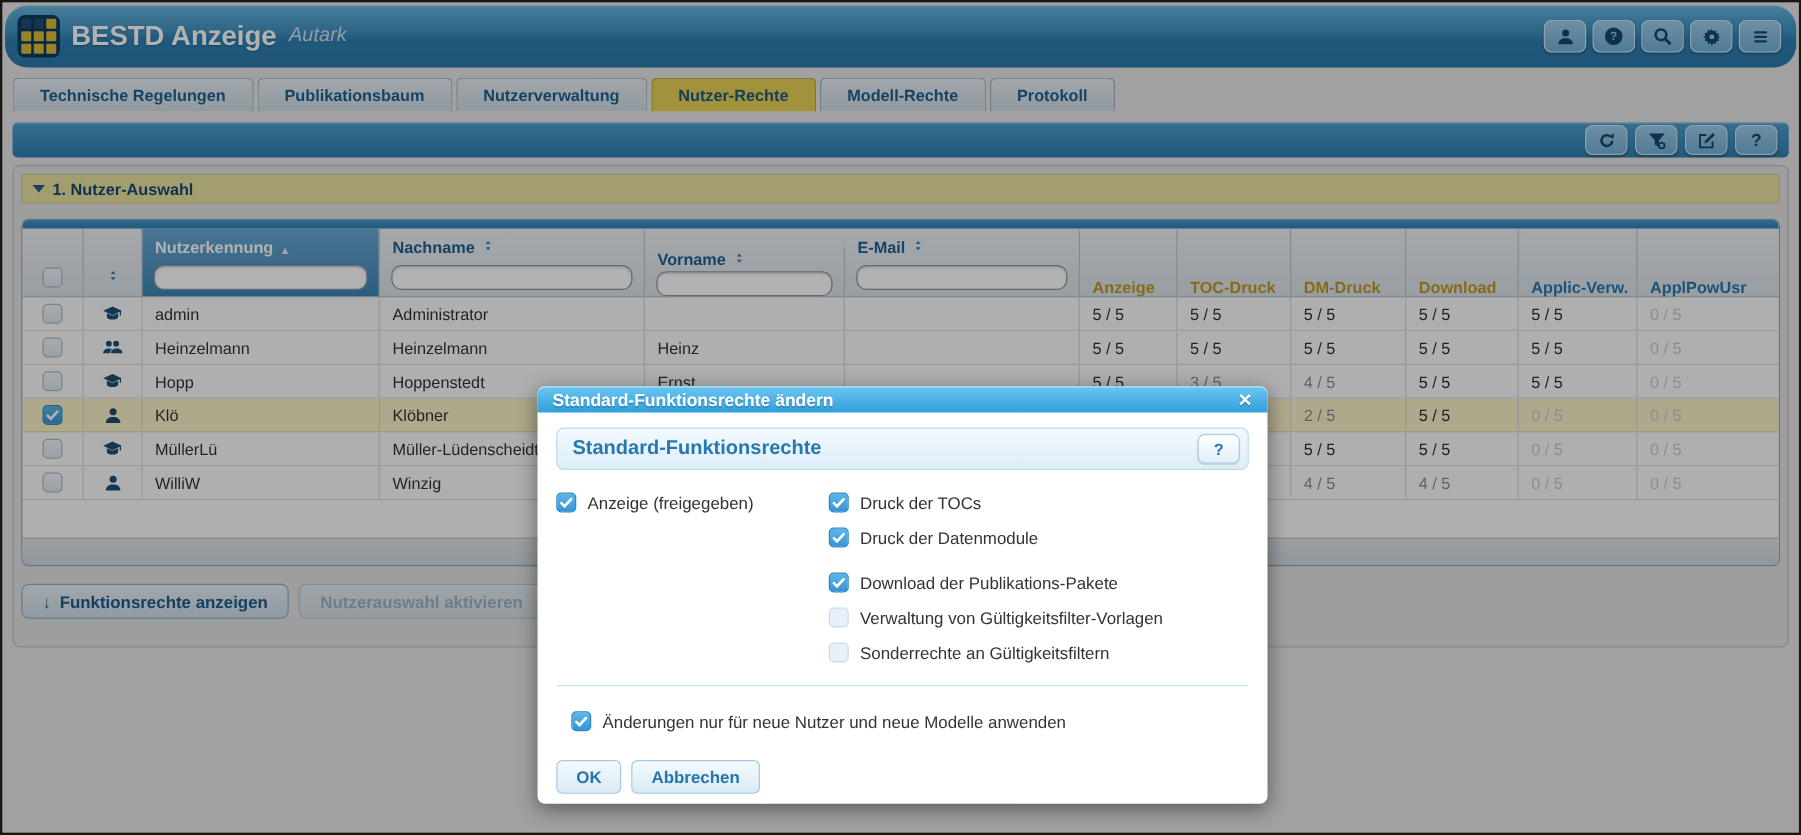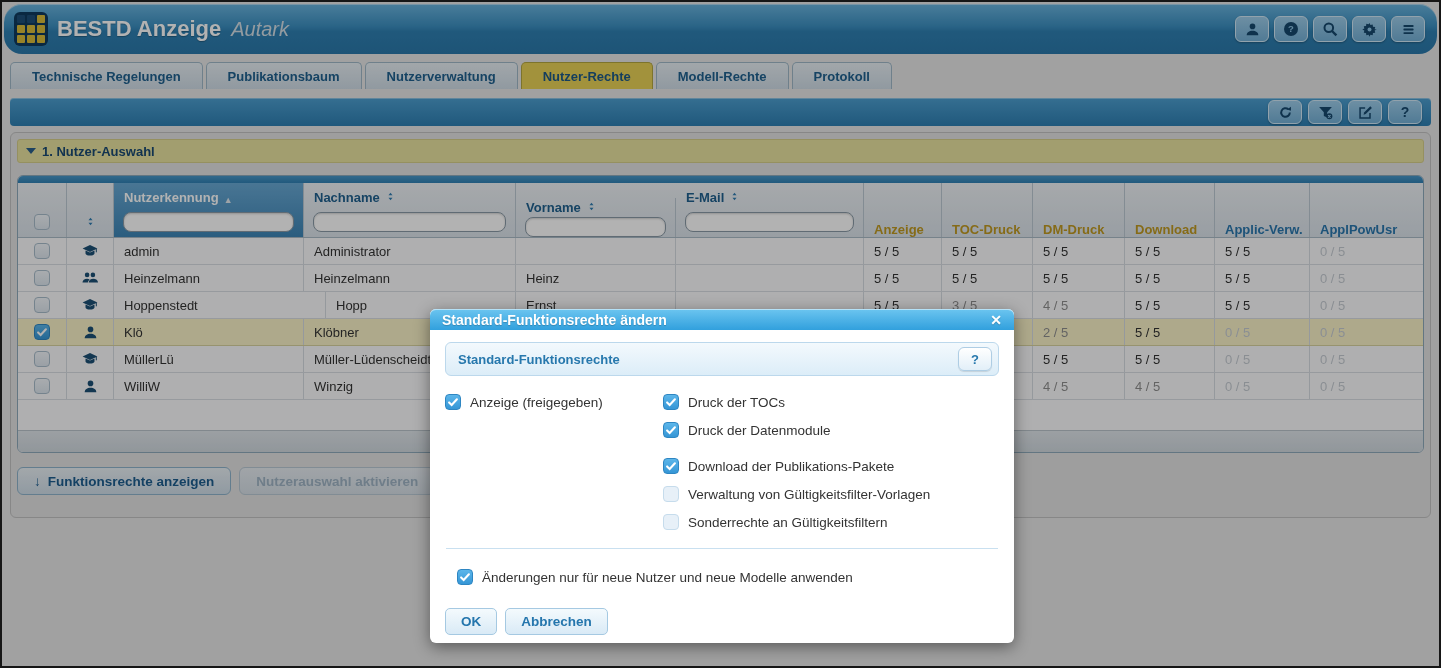--- a/index.html
+++ b/index.html
@@ -9,21 +9,21 @@
 
   
   .app-header { position:absolute; left:2px; top:2px; right:2px; height:50px;
     background:linear-gradient(to bottom,#6ab4de 0%,#3c8fc0 45%,#2f80b2 55%,#2a78aa 100%);
     box-shadow:inset 0 1px 0 rgba(255,255,255,.45); display:flex; align-items:center;border-radius:18px; }
   .logo { width:34px; height:34px; margin-left:10px; border-radius:6px; background:#0f3a5e;
     display:grid; grid-template-columns:repeat(3,1fr); grid-template-rows:repeat(3,1fr); gap:2px; padding:3px; }
   .logo span { background:#d8bc3a; border-radius:1px; }
   .logo span.dark { background:#1d4e77; }
   .app-title { color:#fff; font-size:22px; font-weight:bold; margin-left:9px; text-shadow:0 1px 1px rgba(0,0,0,.25); }
-  .app-subtitle { color:#d4dfe6; font-size:20px; font-style:italic; margin-left:10px; }
+  .app-subtitle { color:#d4dfe6; font-size:16px; font-style:italic; margin-left:10px; }
   .hdr-buttons { position:absolute; right:12px; top:12px; display:flex; gap:5px; }
   .icon-btn { width:34px; height:26px; border-radius:6px; border:1px solid #d2e9f6;
     background:linear-gradient(to bottom,#9dcdea,#74b0d6); color:#16486e;
     display:flex; align-items:center; justify-content:center; box-shadow:0 1px 2px rgba(0,0,0,.25); }
   .icon-btn svg { display:block; }
 
   
   .tabs { position:absolute; left:8px; top:60px; right:8px; display:flex; gap:3px; }
   .tab { height:27px; padding:0 21px; display:flex; align-items:center; border-radius:5px 5px 0 0;
     border:1px solid #9fb8c8; border-bottom:none; background:linear-gradient(to bottom,#e8eff4,#cfdce6);
@@ -89,21 +89,21 @@
   .overlay { position:absolute; inset:0; background:rgba(0,0,0,.30); z-index:50; }
   .dialog { position:absolute; left:428px; top:307px; width:584px; height:334px; z-index:100;
     background:#fff; border-radius:6px; box-shadow:0 4px 16px rgba(0,0,0,.45); }
   .dlg-title { height:21px; border-radius:6px 6px 0 0; background:linear-gradient(to bottom,#6cc5f0,#31a0dd);
     display:flex; align-items:center; padding:0 12px; color:#fff; font-weight:bold; font-size:14px;
     text-shadow:0 1px 1px rgba(0,0,0,.2); box-shadow:inset 0 1px 0 rgba(255,255,255,.5); }
   .dlg-close { margin-left:auto; color:#fff; font-weight:bold; font-size:14px; line-height:1; }
   .dlg-body { padding:12px 15px 0 15px; }
   .dlg-panelhead { height:34px; border:1px solid #bcd8ec; border-radius:6px;
     background:linear-gradient(to bottom,#f3f9fd,#dcedf8); display:flex; align-items:center; padding:0 6px 0 12px; }
-  .dlg-panelhead .ptitle { color:#2778ad; font-weight:bold; font-size:13px; }
+  .dlg-panelhead .ptitle { color:#2778ad; font-weight:bold; font-size:16px; }
   .help-btn { margin-left:auto; width:34px; height:24px; border-radius:6px; border:1px solid #aecde4;
     background:linear-gradient(to bottom,#ffffff,#e2eff8); color:#2778ad; font-weight:bold; font-size:13px;
     display:flex; align-items:center; justify-content:center; box-shadow:0 1px 1px rgba(0,0,0,.12); }
   .cb-area { display:flex; margin-top:12px; }
   .cb-col-left { width:218px; }
   .cb-col-right { flex:1; }
   .cb-row { height:28px; display:flex; align-items:center; gap:9px; font-size:13.5px; color:#333; }
   .cb-group + .cb-group { margin-top:8px; }
   .dlg-divider { margin:12px 1px 0 1px; border-top:1px solid #c9e0f0; }
   .dlg-footer-cb { margin:14px 0 0 12px; }
@@ -376,22 +376,22 @@
             </div>
             <div class="cell ctr" style="width: 47px; flex: 0 0 47px;">
               <span class="row-icon">
                 <svg width="16" height="16" viewBox="0 0 16 16" fill="currentColor">
                   <path d="M8 2.1L.6 5.6 8 9.1l7.4-3.5z"></path>
                   <path d="M3.5 7.5v3c0 1.1 2 2.1 4.5 2.1s4.5-1 4.5-2.1v-3L8 9.6z"></path>
                   <rect x="13.8" y="5.7" width="1" height="3.6"></rect>
                 </svg>
               </span>
             </div>
+            <div class="cell txt" style="width: 190px; flex: 0 0 190px;">Hopp</div>
             <div class="cell txt" style="width: 212px; flex: 0 0 212px;">Hoppenstedt</div>
-            <div class="cell txt" style="width: 190px; flex: 0 0 190px;">Hopp</div>
             <div class="cell txt" style="width: 160px; flex: 0 0 160px;">Ernst</div>
             <div class="cell txt" style="width: 188px; flex: 0 0 188px;"></div>
             <div class="cell txt v-full" style="width: 78px; flex: 0 0 78px;">5 / 5</div>
             <div class="cell txt v-partial" style="width: 91px; flex: 0 0 91px;">3 / 5</div>
             <div class="cell txt v-partial" style="width: 92px; flex: 0 0 92px;">4 / 5</div>
             <div class="cell txt v-full" style="width: 90px; flex: 0 0 90px;">5 / 5</div>
             <div class="cell txt v-full" style="width: 95px; flex: 0 0 95px;">5 / 5</div>
             <div class="cell txt v-zero" style="width: 121px; flex: 0 0 121px;">0 / 5</div>
           </div>
           <div class="row selected">

